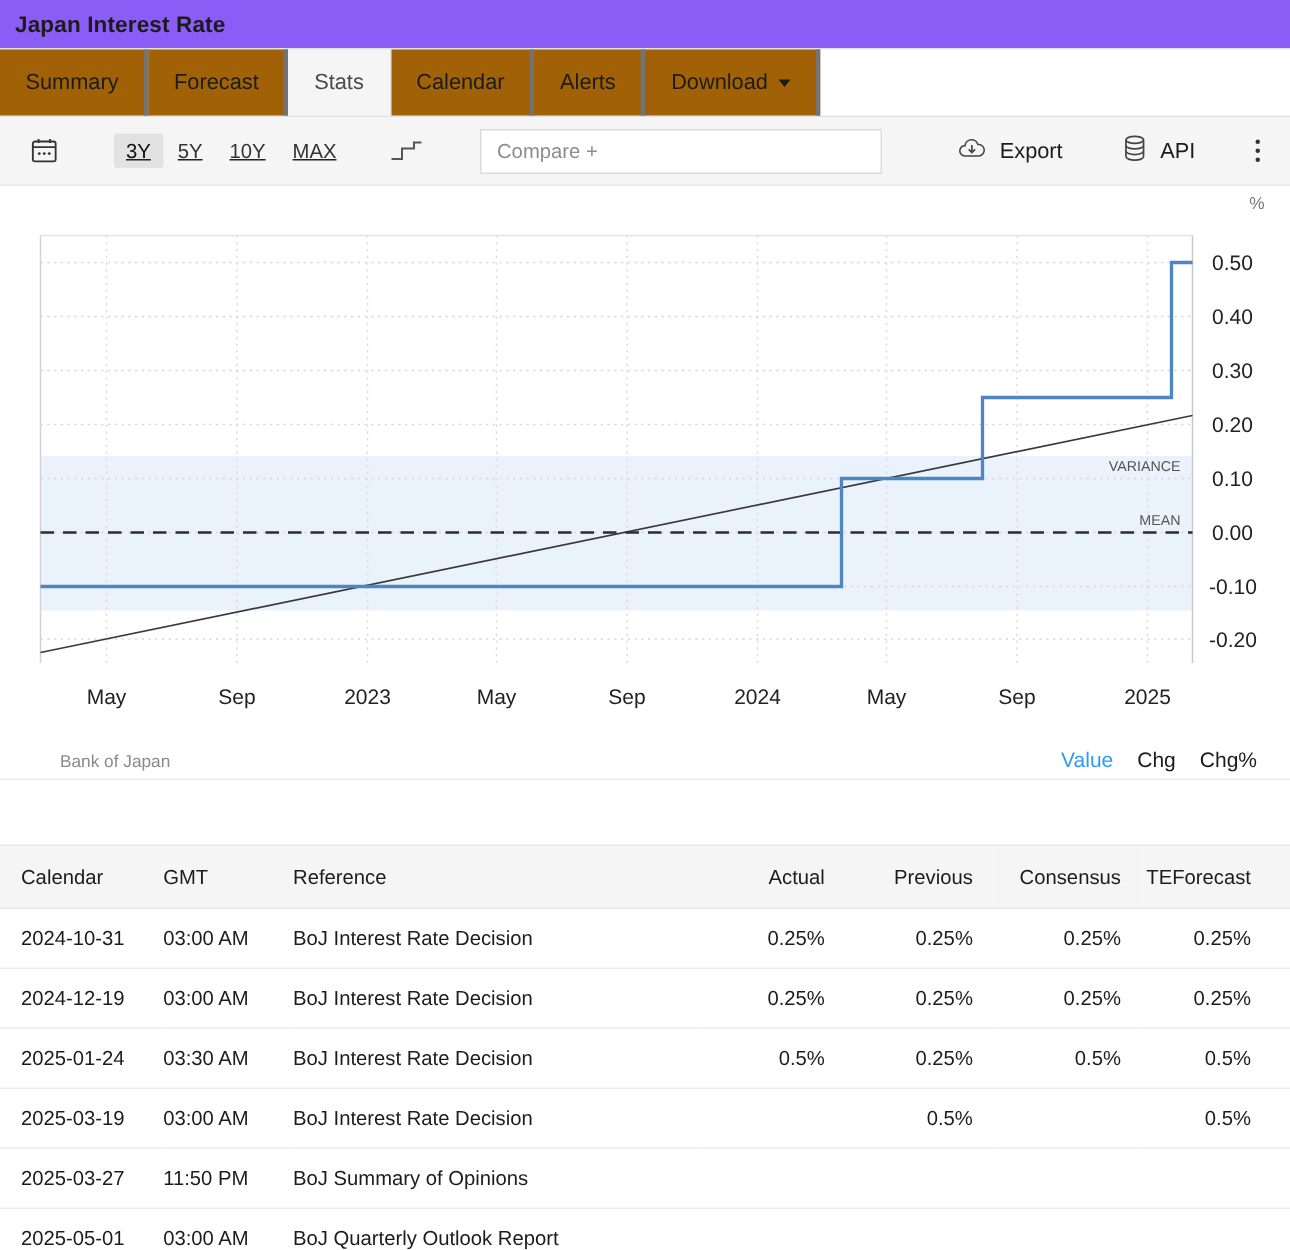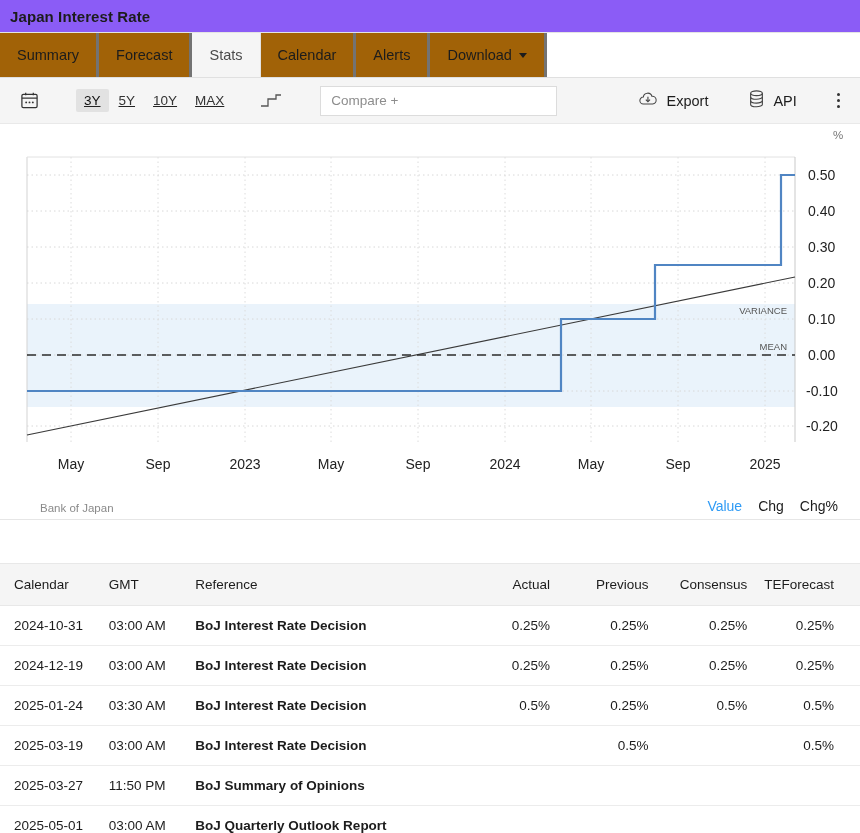--- a/index.html
+++ b/index.html
@@ -77,21 +77,21 @@
   .range-btn {
     font-size: 13.5px; color: #333;
     padding: 4px 8px;
     border-radius: 2px;
     cursor: pointer;
   }
   .range-btn.active { background: #e2e2e2; color: #111; }
   .step-icon-btn { margin-left: 28px; cursor: pointer; display:flex; align-items:center; }
   .compare-input {
     margin-left: 38px;
-    width: 237px; height: 30px;
+    width: 268px; height: 30px;
     background: #fff;
     border: 1px solid #dcdcdc;
     font-size: 13.5px;
     color: #333;
     padding: 0 10px;
     font-family: "Liberation Sans", sans-serif;
   }
   .compare-input::placeholder { color: #8d8d8d; }
   .tb-right { display: flex; align-items: center; margin-left: auto; gap: 12px; }
   .tb-action {
@@ -132,21 +132,21 @@
     border-bottom: 1px solid #e8e8e8;
   }
   .cal-table tbody td {
     font-size: 13.5px;
     color: #1c1c1c;
     padding: 12px 0;
     border-bottom: 1px solid #ececec;
   }
   .c-cal   { width: 108px; padding-left: 14px !important; }
   .c-gmt   { width: 86px; }
-  .c-ref   { width: 268px; font-weight: bold; }
+  .c-ref   { width: 268px; }
   .c-num   { width: 98px; text-align: right !important; padding-right: 14px !important; }
   .c-num-last { padding-right: 26px !important; }
 </style>
 </head>
 <body>
 
 <div class="page-header">
   <div class="page-title">Japan Interest Rate</div>
 </div>
 

